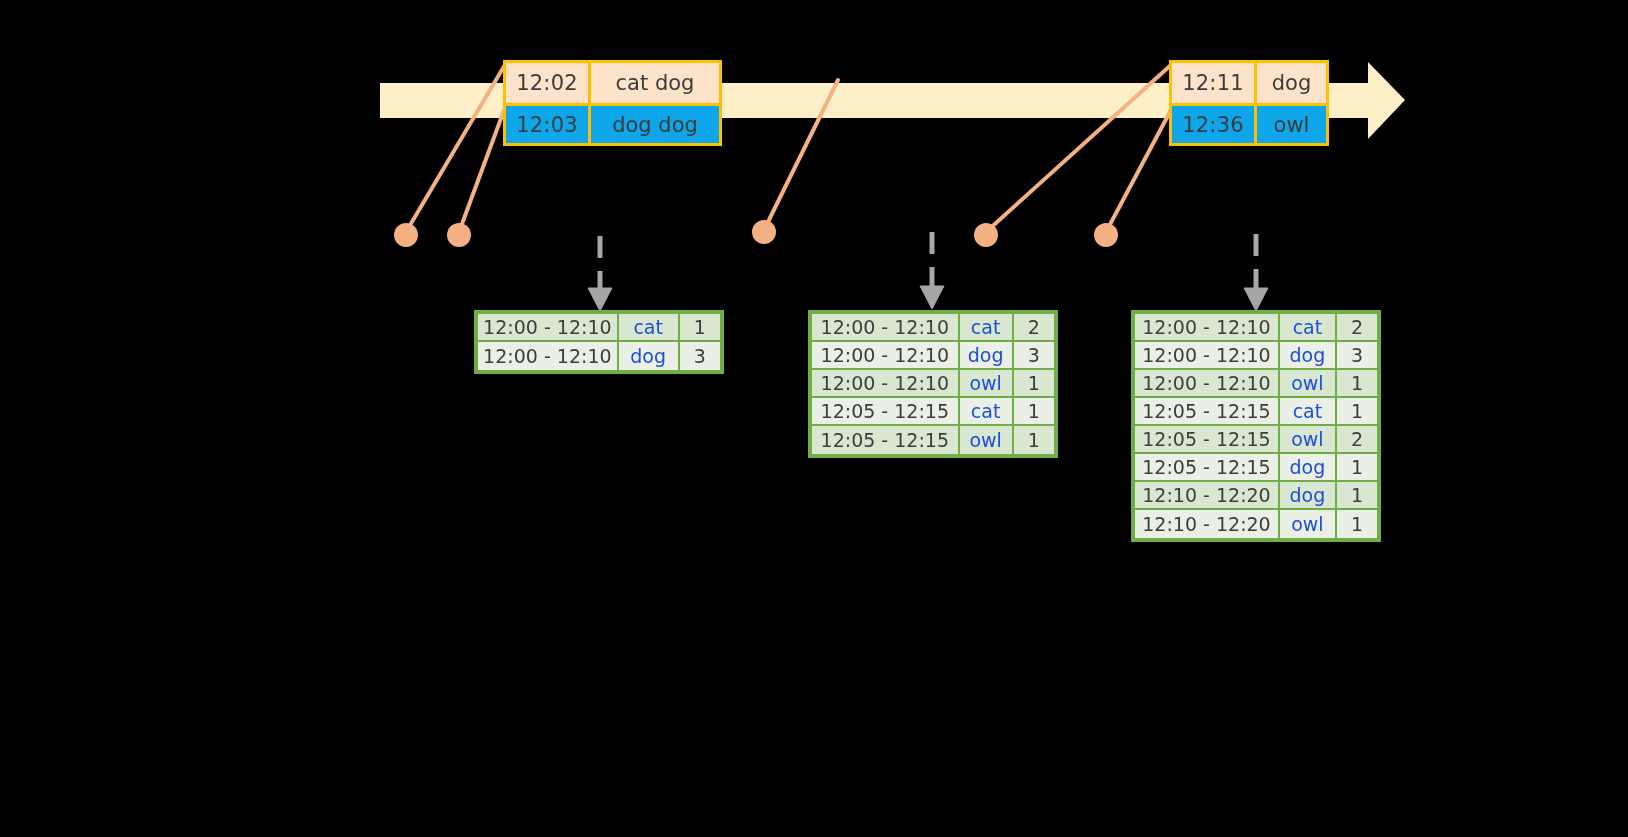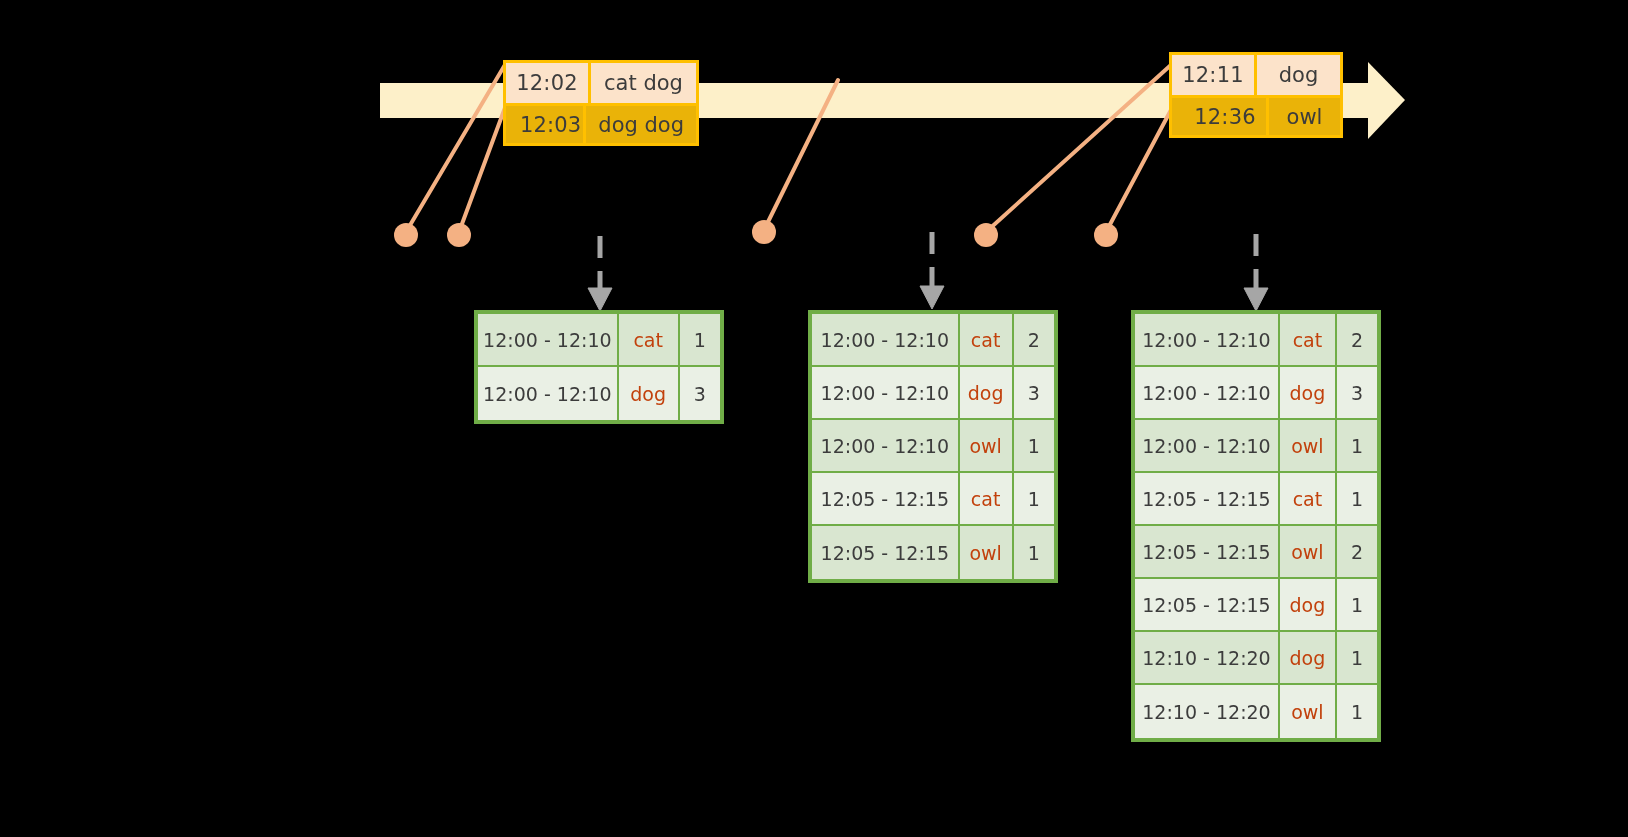--- a/index.html
+++ b/index.html
@@ -42,21 +42,21 @@
   .event-row {
     display: flex;
     flex-direction: row;
     height: 40px;
     box-sizing: border-box;
   }
   .event-row + .event-row {
     border-top: 3px solid #FFC000;
   }
   .event-row.shade-a { background: #FCE3CA; }
-  .event-row.shade-b { background: #eab308; padding-left: 12px; }
+  .event-row.shade-b { background: #0ea5e9; }
 
   .event-time {
     width: 85px;
     box-sizing: border-box;
     border-right: 3px solid #FFC000;
     display: flex;
     align-items: center;
     justify-content: center;
     font-size: 21px;
     color: #3c3c3c;
@@ -78,21 +78,21 @@
     position: absolute;
     border: 4px solid #70AD47;
     box-sizing: border-box;
     display: flex;
     flex-direction: column;
     z-index: 4;
   }
   .res-row {
     display: flex;
     flex-direction: row;
-    height: 53px;
+    height: 28px;
     box-sizing: border-box;
     border-bottom: 2px solid #70AD47;
   }
   .res-row:last-child { border-bottom: none; }
   .res-row.shade-a { background: #D9E6D0; }
   .res-row.shade-b { background: #EAF0E5; }
 
   .res-window {
     box-sizing: border-box;
     border-right: 2px solid #70AD47;
@@ -103,21 +103,21 @@
     color: #3c3c3c;
     white-space: nowrap;
   }
   .res-key {
     box-sizing: border-box;
     border-right: 2px solid #70AD47;
     display: flex;
     align-items: center;
     justify-content: center;
     font-size: 19px;
-    color: #c2410c;
+    color: #1d4ed8;
   }
   .res-count {
     box-sizing: border-box;
     display: flex;
     align-items: center;
     justify-content: center;
     font-size: 19px;
     color: #3c3c3c;
   }
 
@@ -171,33 +171,33 @@
         <line x1="932" y1="232" x2="932" y2="286" stroke-width="5" stroke-dasharray="22,13"></line>
         <polygon points="920,286 944,286 932,309"></polygon>
       </g>
       <g>
         <line x1="1256" y1="234" x2="1256" y2="288" stroke-width="5" stroke-dasharray="22,13"></line>
         <polygon points="1244,288 1268,288 1256,311"></polygon>
       </g>
     </g>
   </svg>
 
-  <div class="event-box" style="left:503px; top:60px; width:196px;">
+  <div class="event-box" style="left:503px; top:60px; width:219px;">
     <div class="event-row shade-a">
       <div class="event-time">12:02</div>
       <div class="event-payload">cat dog</div>
     </div>
     <div class="event-row shade-b">
       <div class="event-time">12:03</div>
       <div class="event-payload">dog dog</div>
     </div>
   </div>
 
 
-  <div class="event-box" style="left:1169px; top:52px; width:174px;">
+  <div class="event-box" style="left:1169px; top:60px; width:160px;">
     <div class="event-row shade-a">
       <div class="event-time">12:11</div>
       <div class="event-payload">dog</div>
     </div>
     <div class="event-row shade-b">
       <div class="event-time">12:36</div>
       <div class="event-payload">owl</div>
     </div>
   </div>
 

